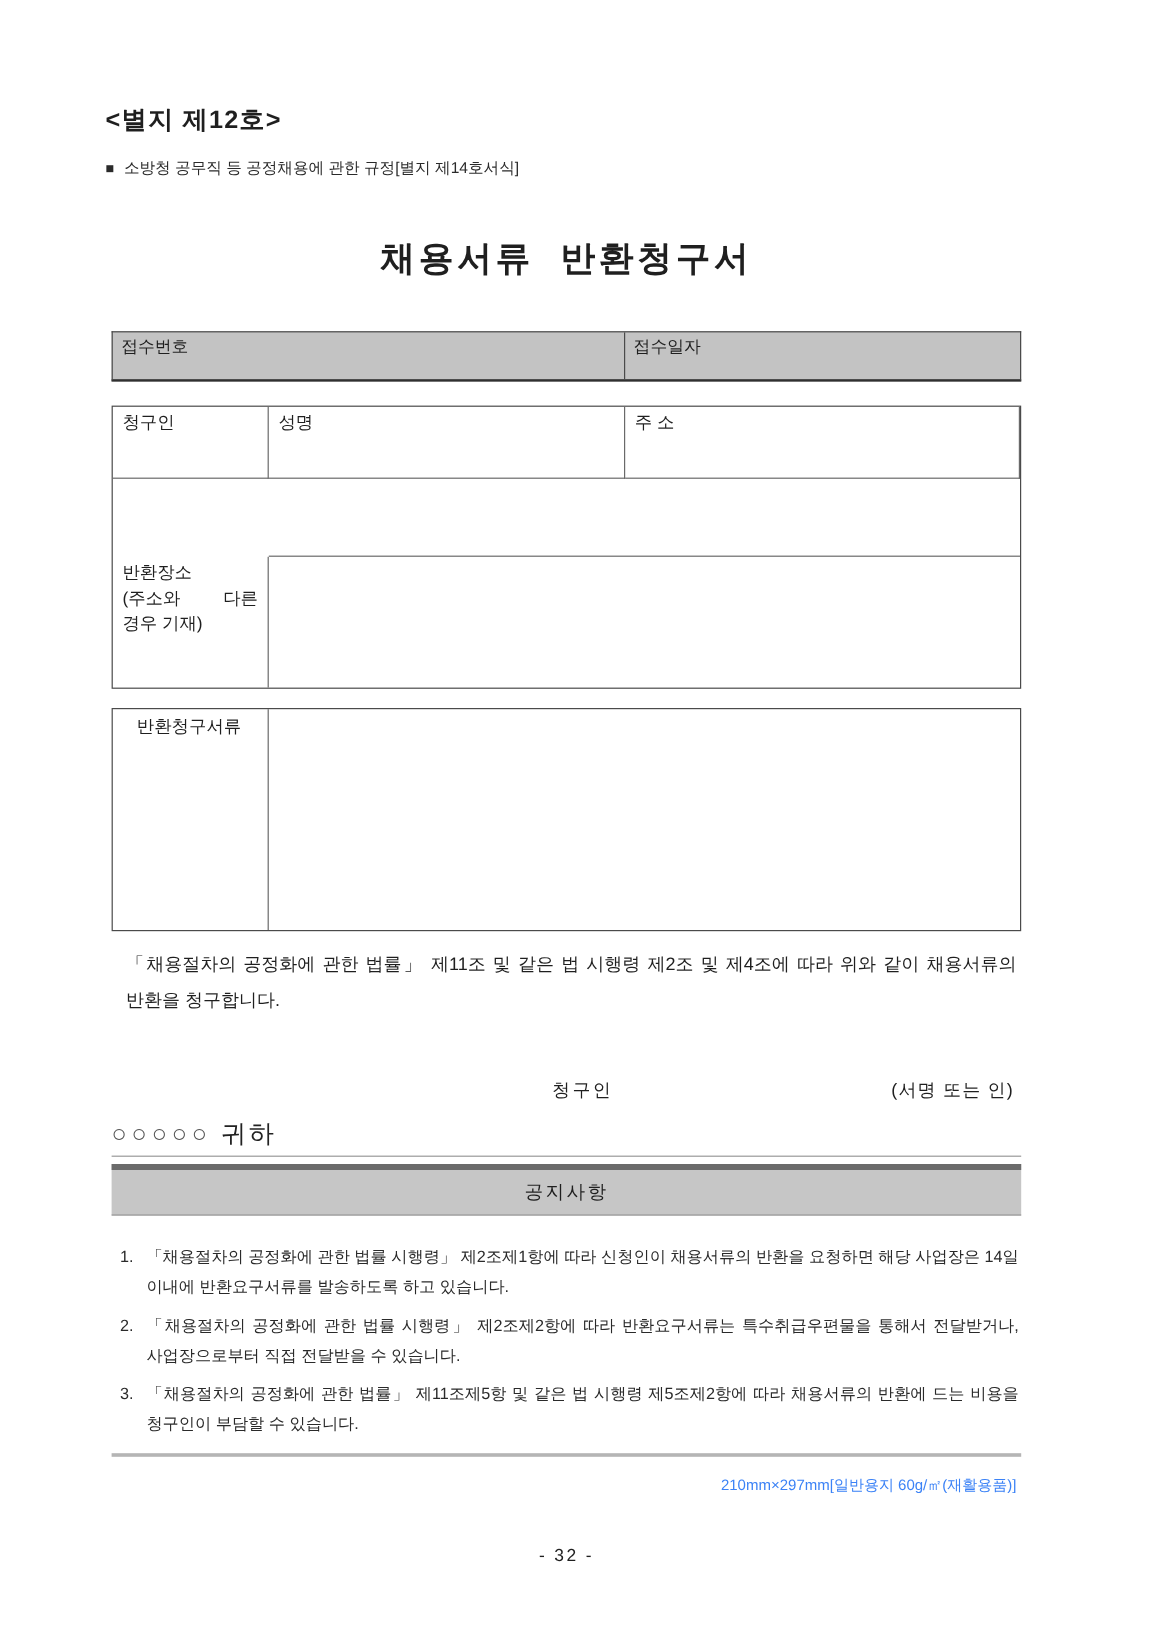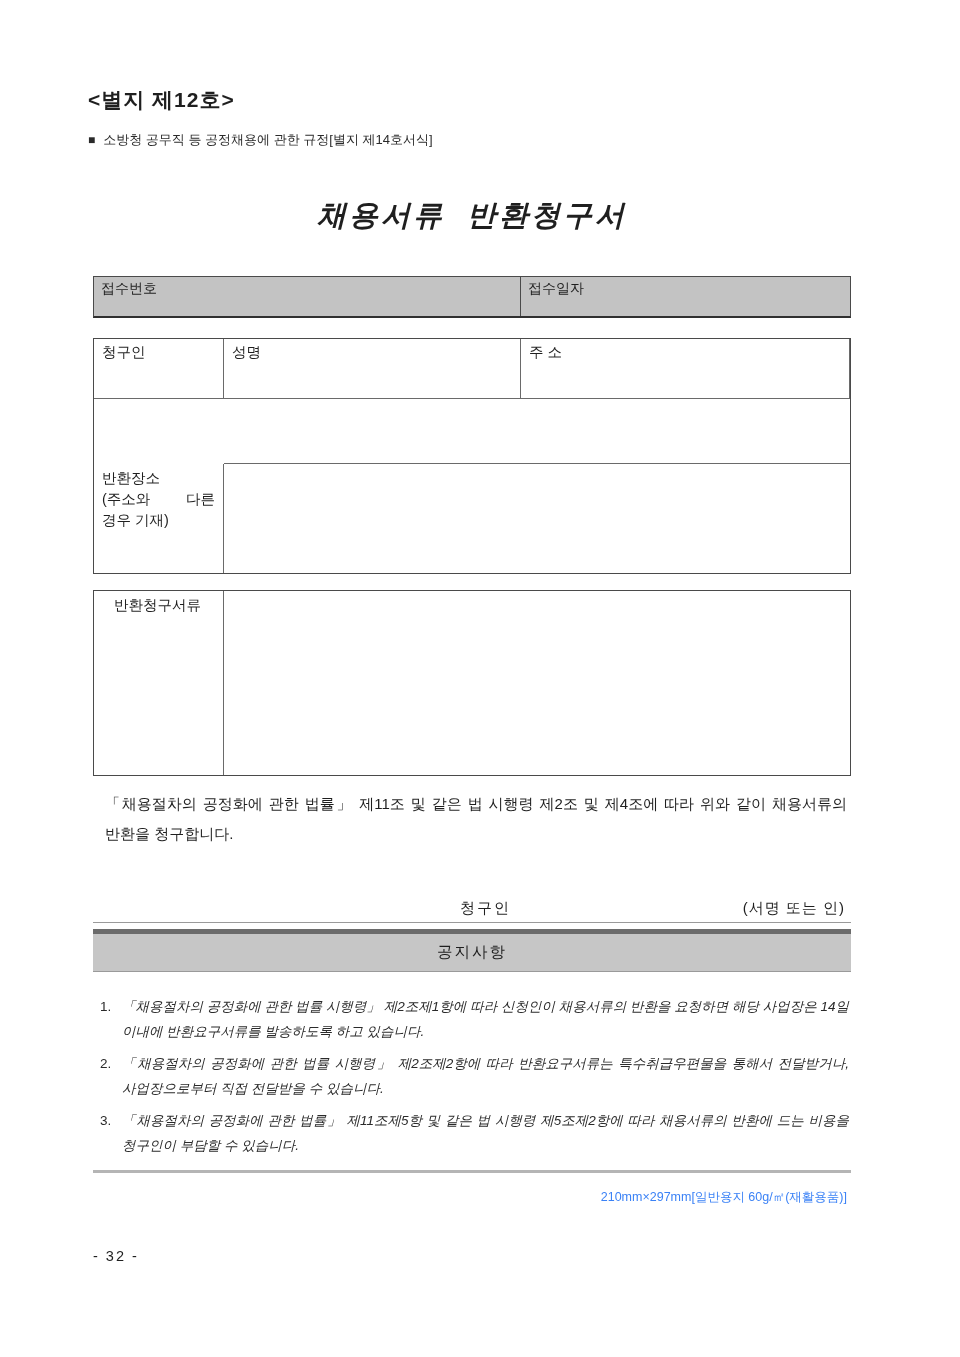--- a/index.html
+++ b/index.html
@@ -5,21 +5,21 @@
   html,body{margin:0;padding:0;background:#888;}
   .page{
     position:relative;width:960px;height:1357px;margin:0 auto;background:#ffffff;
     font-family:"Liberation Sans","DejaVu Sans",sans-serif;color:#1f1f1f;
     overflow:hidden;
   }
   .content{position:absolute;left:93px;width:758px;top:0;}
   .form-tag{margin-top:86px;margin-left:-5px;font-size:21px;font-weight:bold;letter-spacing:1px;}
   .reg-note{margin-top:17px;margin-left:-5px;font-size:13px;color:#2a2a2a;display:flex;align-items:center;gap:8px;}
   .reg-note .bullet{font-size:12px;line-height:1;}
-  .title{margin:47px 0 0 0;font-size:29px;font-weight:bold;text-align:center;letter-spacing:3px;white-space:pre;font-style:italic;}
+  .title{margin:47px 0 0 0;font-size:29px;font-weight:bold;text-align:center;letter-spacing:3px;white-space:pre;}
 
   
   .t1{margin-top:40px;display:grid;grid-template-columns:427px 1fr;height:42px;
       background:#c3c3c3;border:1px solid #4a4a4a;border-bottom:2px solid #303030;box-sizing:border-box;}
   .t1 .cell{padding:3px 7px;font-size:14px;box-sizing:border-box;}
   .t1 .cell.first{border-right:1px solid #4a4a4a;}
 
   
   .t2{margin-top:20px;display:grid;grid-template-columns:130px 297px 1fr;
       grid-template-rows:60px 65px 109px;border:1px solid #4a4a4a;box-sizing:border-box;}
@@ -44,25 +44,25 @@
   .recipient{margin-top:13px;font-size:21px;letter-spacing:2px;color:#222;}
   .recipient .circles{color:#555;letter-spacing:4px;}
 
   
   .notice-box{margin-top:4px;border-top:1px solid #9a9a9a;padding-top:6px;}
   .notice-header{border-top:5px solid #6b6b6b;background:#c6c6c6;border-bottom:1px solid #9a9a9a;
       height:37px;display:flex;align-items:center;justify-content:center;font-size:15.5px;letter-spacing:2px;}
   .notice-list{margin-top:22px;font-size:13.5px;color:#2a2a2a;}
   .notice-item{display:flex;margin-bottom:7px;line-height:25px;}
   .notice-item .num{width:22px;flex:none;padding-left:7px;box-sizing:content-box;}
-  .notice-item .txt{flex:1;text-align:justify;word-break:keep-all;padding-right:2px;font-style:italic;}
+  .notice-item .txt{flex:1;text-align:justify;word-break:keep-all;padding-right:2px;}
 
   .bottom-rule{margin-top:12px;height:3px;background:#b5b5b5;}
   .paper-spec{margin-top:16px;text-align:right;padding-right:4px;font-size:12.5px;color:#3b82f6;}
-  .page-number{margin-top:42px;font-size:14.5px;letter-spacing:2px;}
+  .page-number{margin-top:42px;text-align:center;font-size:14.5px;letter-spacing:2px;}
 </style>
 </head>
 <body>
 
 <div class="page">
   <div class="content">
 
     <div class="form-tag">&lt;별지 제12호&gt;</div>
 
     <div class="reg-note">
@@ -110,20 +110,24 @@
     </div>
 
     <p class="statement">「채용절차의 공정화에 관한 법률」  제11조 및 같은 법 시행령 제2조 및 제4조에 따라 위와 같이 채용서류의 반환을 청구합니다.</p>
 
 
     <div class="sig-row">
       <span class="sig-claimant">청구인</span>
       <span class="sig-stamp">(서명 또는 인)</span>
     </div>
 
+    <div class="recipient">
+      <span class="circles">○○○○○</span>
+      <span>귀하</span>
+    </div>
 
     <div class="notice-box">
       <div class="notice-header">
         <span>공지사항</span>
       </div>
     </div>
 
     <div class="notice-list">
       <div class="notice-item">
         <span class="num">1.</span>

